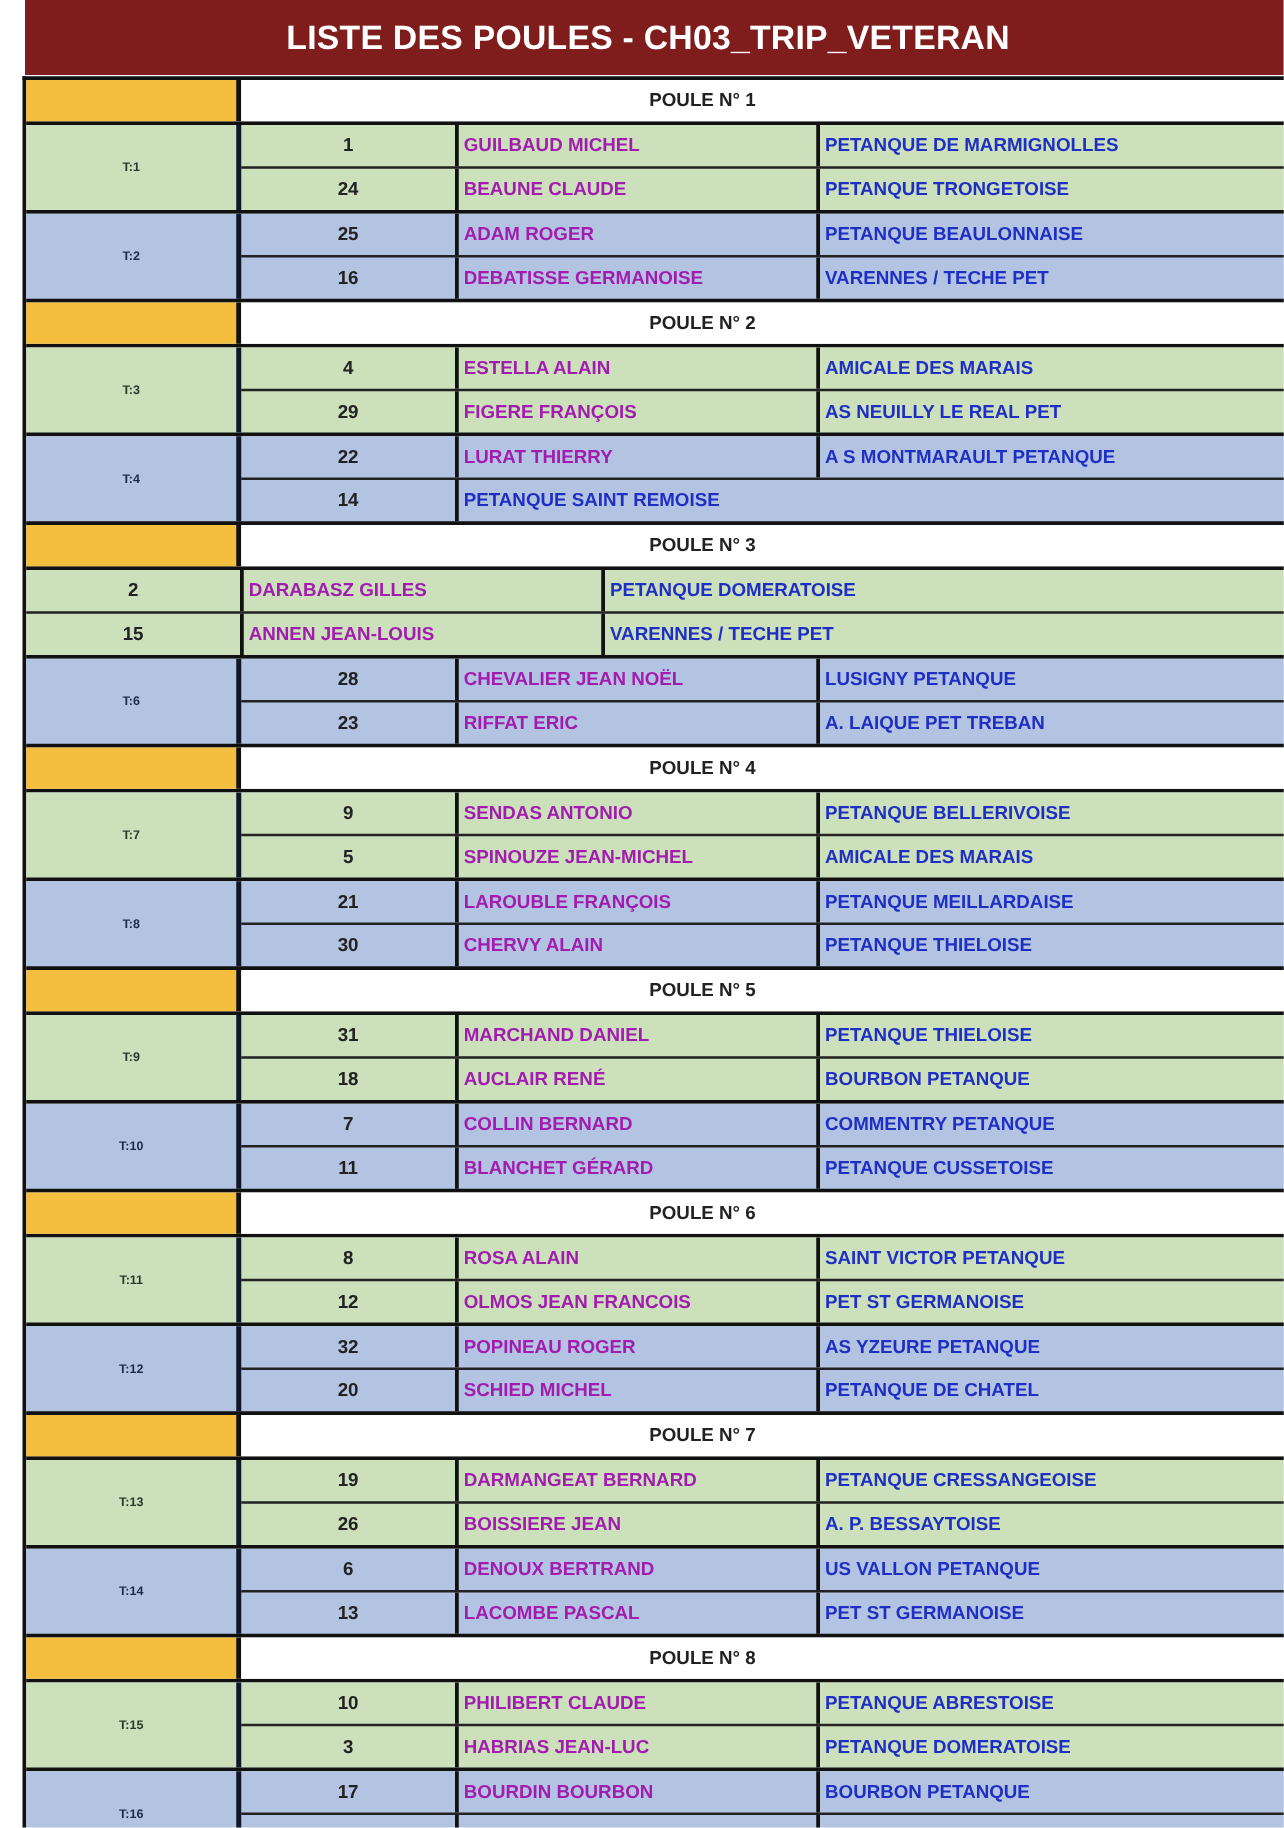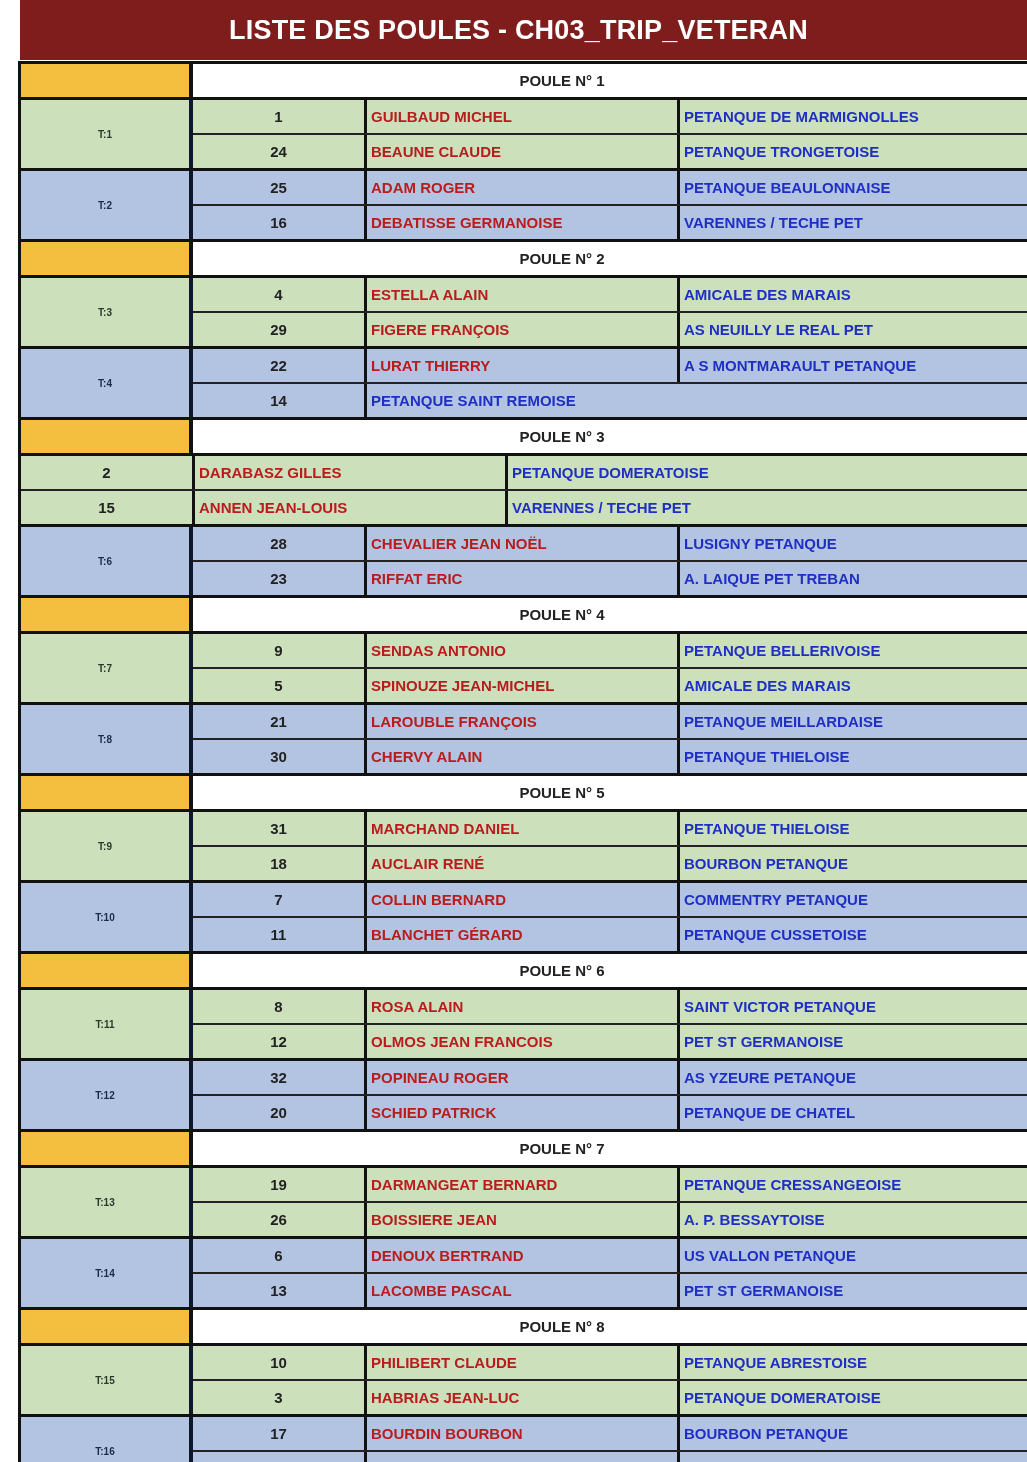--- a/index.html
+++ b/index.html
@@ -12,21 +12,21 @@
   .poule-title { flex:1; background:#fff; font-weight:bold; font-size:15px; color:#222; display:flex; align-items:center; justify-content:center; padding-right:110px; }
   .team { display:flex; border-bottom:3px solid #111; }
   .team.green { background:#cce0bc; }
   .team.blue { background:#b3c4e3; }
   .team-label { width:168px; border-right:4px solid #0f172a; display:flex; align-items:center; justify-content:center; font-weight:bold; font-size:10px; color:#2a3a2a; }
   .team.blue .team-label { color:#1c2a4a; }
   .players { flex:1; }
   .player { display:flex; height:33px; }
   .player + .player { border-top:2px solid #222; }
   .num { width:171px; border-right:3px solid #111; display:flex; align-items:center; justify-content:center; font-weight:bold; font-size:15px; color:#222; }
-  .name { width:313px; border-right:3px solid #111; display:flex; align-items:center; padding-left:4px; font-weight:bold; font-size:15px; color:#b91c1c; box-sizing:border-box; }
+  .name { width:289px; border-right:3px solid #111; display:flex; align-items:center; padding-left:4px; font-weight:bold; font-size:15px; color:#a21caf; box-sizing:border-box; }
   .club { flex:1; display:flex; align-items:center; padding-left:4px; font-weight:bold; font-size:15px; color:#1f2fc4; }
 </style>
 </head>
 <body>
 
 <div class="title-bar">LISTE DES POULES - CH03_TRIP_VETERAN</div>
 
 <div class="table" id="poule-table">
     <div class="block">
     <div class="poule-row">
@@ -229,21 +229,21 @@
       <div class="team blue">
         <div class="team-label">T:12</div>
         <div class="players">
           <div class="player">
             <div class="num">32</div>
             <div class="name">POPINEAU ROGER</div>
             <div class="club">AS YZEURE PETANQUE</div>
           </div>
           <div class="player">
             <div class="num">20</div>
-            <div class="name">SCHIED PATRICK</div>
+            <div class="name">SCHIED MICHEL</div>
             <div class="club">PETANQUE DE CHATEL</div>
           </div>
         </div>
       </div>
     </div>
     <div class="block">
     <div class="poule-row">
       <div class="poule-left"></div>
       <div class="poule-title">POULE N° 7</div>
     </div>

